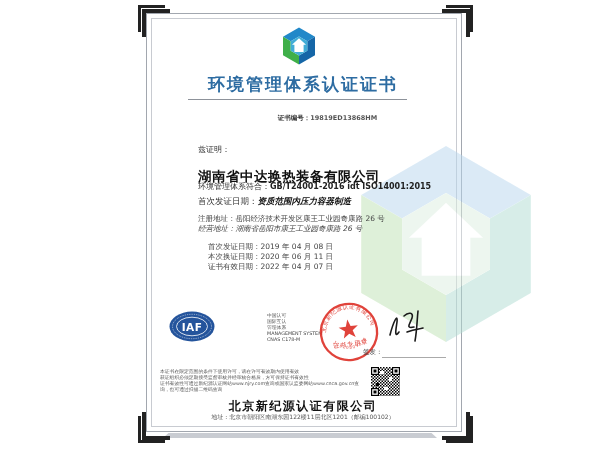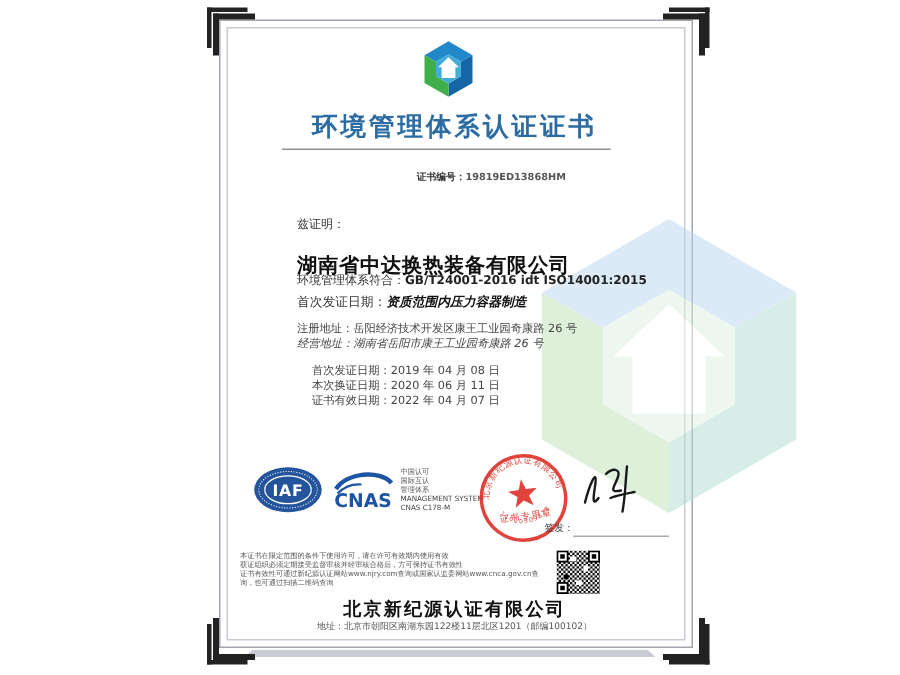--- a/index.html
+++ b/index.html
@@ -116,27 +116,20 @@
   </div>
 
   <div class="abs iaf">
     <svg viewBox="0 0 46 31" width="100%" height="100%">
       <ellipse cx="23" cy="15.5" rx="22.5" ry="15" fill="#24549c"></ellipse>
       <ellipse cx="23" cy="15.5" rx="19.5" ry="12.2" fill="none" stroke="#fff" stroke-width=".7" stroke-dasharray=".8 1" opacity=".9"></ellipse>
       <ellipse cx="23" cy="15.5" rx="15.5" ry="9.3" fill="none" stroke="#fff" stroke-width=".8"></ellipse>
       <text x="23" y="19.5" text-anchor="middle" font-size="10.5" font-weight="bold" fill="#fff" letter-spacing=".5">IAF</text>
     </svg>
   </div>
-  <div class="abs cnas">
-    <svg viewBox="0 0 42 28" width="100%" height="100%">
-      <path d="M3,12 C10,1 32,-1 40,8" fill="none" stroke="#1d55a4" stroke-width="3"></path>
-      <path d="M4,15 C9,10 15,8.5 20,9" fill="none" stroke="#1d55a4" stroke-width="1.4"></path>
-      <text x="21" y="24" text-anchor="middle" font-size="12.5" font-weight="bold" fill="#1d55a4">CNAS</text>
-    </svg>
-  </div>
   <div class="abs cnas-info">
     <div>中国认可</div>
     <div>国际互认</div>
     <div>管理体系</div>
     <div class="en">MANAGEMENT SYSTEM</div>
     <div class="en">CNAS C178-M</div>
   </div>
 
   <div class="abs seal">
     <svg viewBox="0 0 64 64" width="100%" height="100%">

